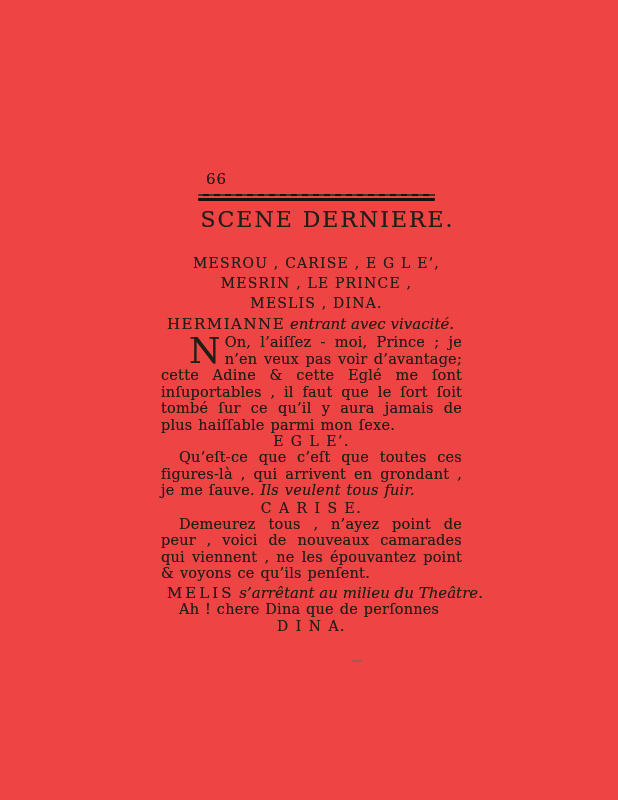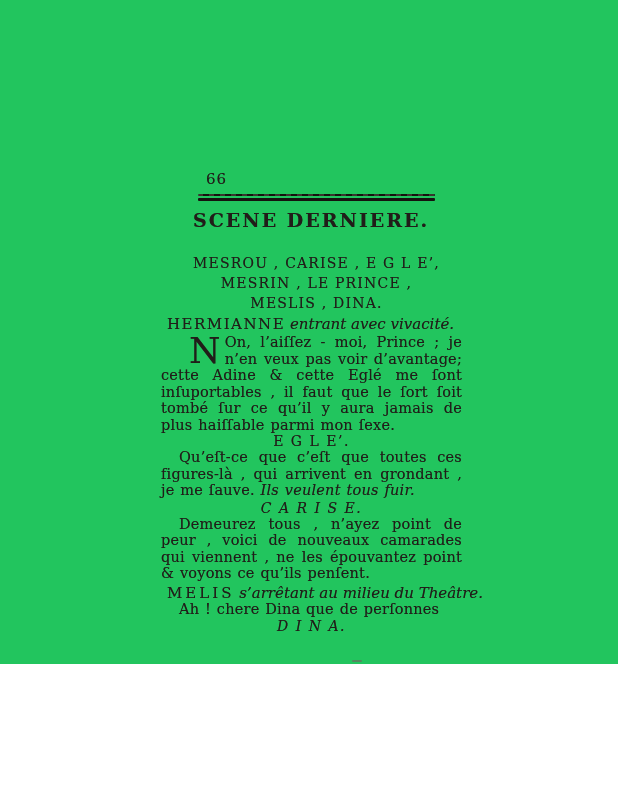--- a/index.html
+++ b/index.html
@@ -1,55 +1,55 @@
 <!DOCTYPE html>
 <html><head>
 <meta charset="utf-8">
 <style>
   html,body{margin:0;padding:0;background:#ffffff;}
   .canvas{
-    position:relative;width:618px;height:664px;background:#22c55e;overflow:hidden;
+    position:relative;width:618px;height:800px;background:#ef4444;overflow:hidden;
     font-family:"DejaVu Serif","Liberation Serif",serif;
     color:#211d19;
   }
   .page-inner{
     position:absolute;left:161px;top:170px;width:301px;
     text-shadow:0 0 .5px rgba(33,29,25,.55);
   }
   
   .running-head{position:relative;height:19px;font-size:15px;}
   .pagenum{position:absolute;left:45px;top:0;letter-spacing:1px;}
   .running-title{position:absolute;left:102px;top:0;letter-spacing:3px;}
   
   .rule{margin:5px 0 0 37px;width:237px;}
   .rule .rule-top{height:2px;background:repeating-linear-gradient(90deg,#3a352f 0 5px,#15120f 5px 11px);border-radius:1px;}
   .rule .rule-bottom{height:3px;background:#15120f;margin-top:2px;border-radius:1px;}
   
-  .scene-heading{margin:9px 0 0 0;padding-left:32px;text-align:left;
-    font-size:19px;line-height:20px;font-weight:bold;letter-spacing:2px;}
+  .scene-heading{margin:9px 0 0 0;padding-left:32px;text-align:center;
+    font-size:22px;line-height:20px;font-weight:normal;letter-spacing:2px;}
   
   .characters{margin-top:23px;padding-left:10px;text-align:center;
     font-size:14px;line-height:20px;letter-spacing:1.2px;}
   
   .stage{margin:3px 0 0 6px;font-size:15px;line-height:16px;white-space:nowrap;}
   .speaker-caps{letter-spacing:1.5px;}
   .speaker-caps.wide{letter-spacing:3px;}
   .ital{font-style:italic;}
   
   .speech{margin:0;font-size:14.5px;line-height:16.5px;text-align:justify;
     letter-spacing:.2px;word-spacing:1px;}
   .speech.first{margin-top:2px;}
   .speech.indent{text-indent:18px;}
   .speech.single{text-align:left;}
   .speech.dina-line{text-align:left;text-indent:46px;}
   .dropcap{float:left;font-size:36px;line-height:31px;margin:1px 4px 0 28px;}
   
   .speech-head{margin:1px 0 0 0;text-align:center;font-size:14px;line-height:15px;
     letter-spacing:1.5px;}
-  .speech-head.tall{line-height:16px;font-style:italic;}
+  .speech-head.tall{line-height:16px;}
   
   .artifact{position:absolute;left:352px;top:660px;width:10px;height:2px;
     background:#6e675f;border-radius:1px;opacity:.65;}
 </style>
 </head>
 <body>
 
 <div class="canvas">
   <div class="page-inner">
 

